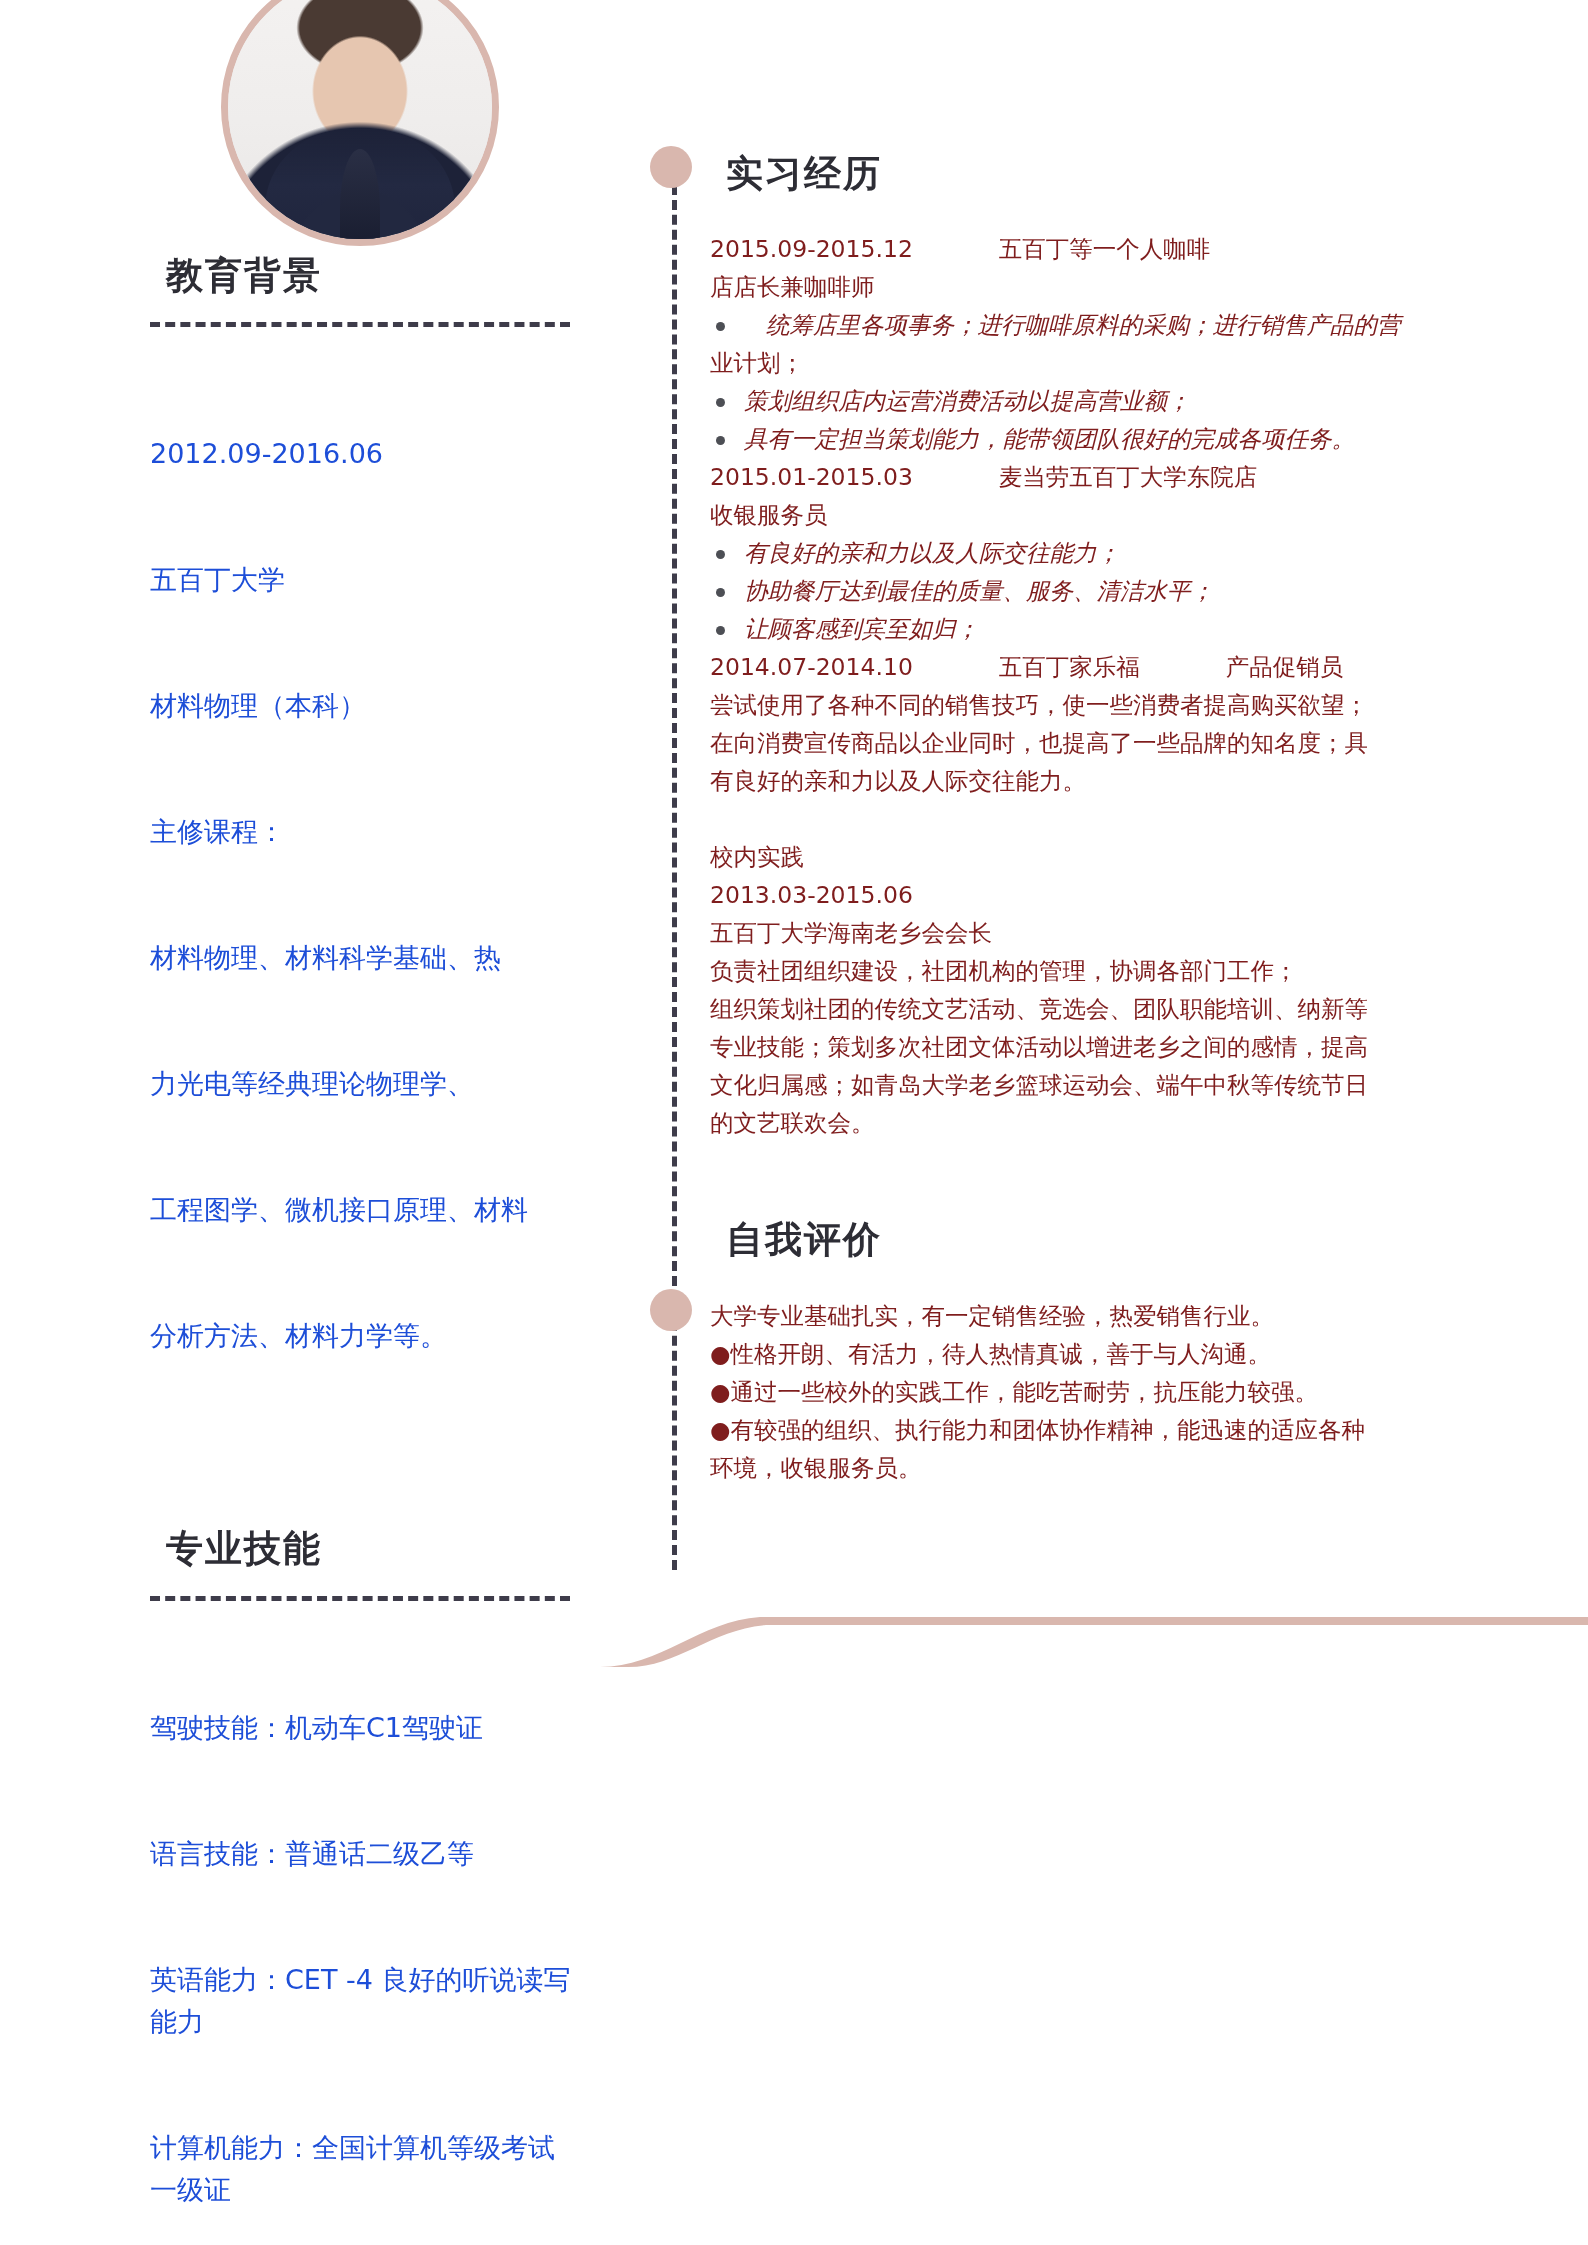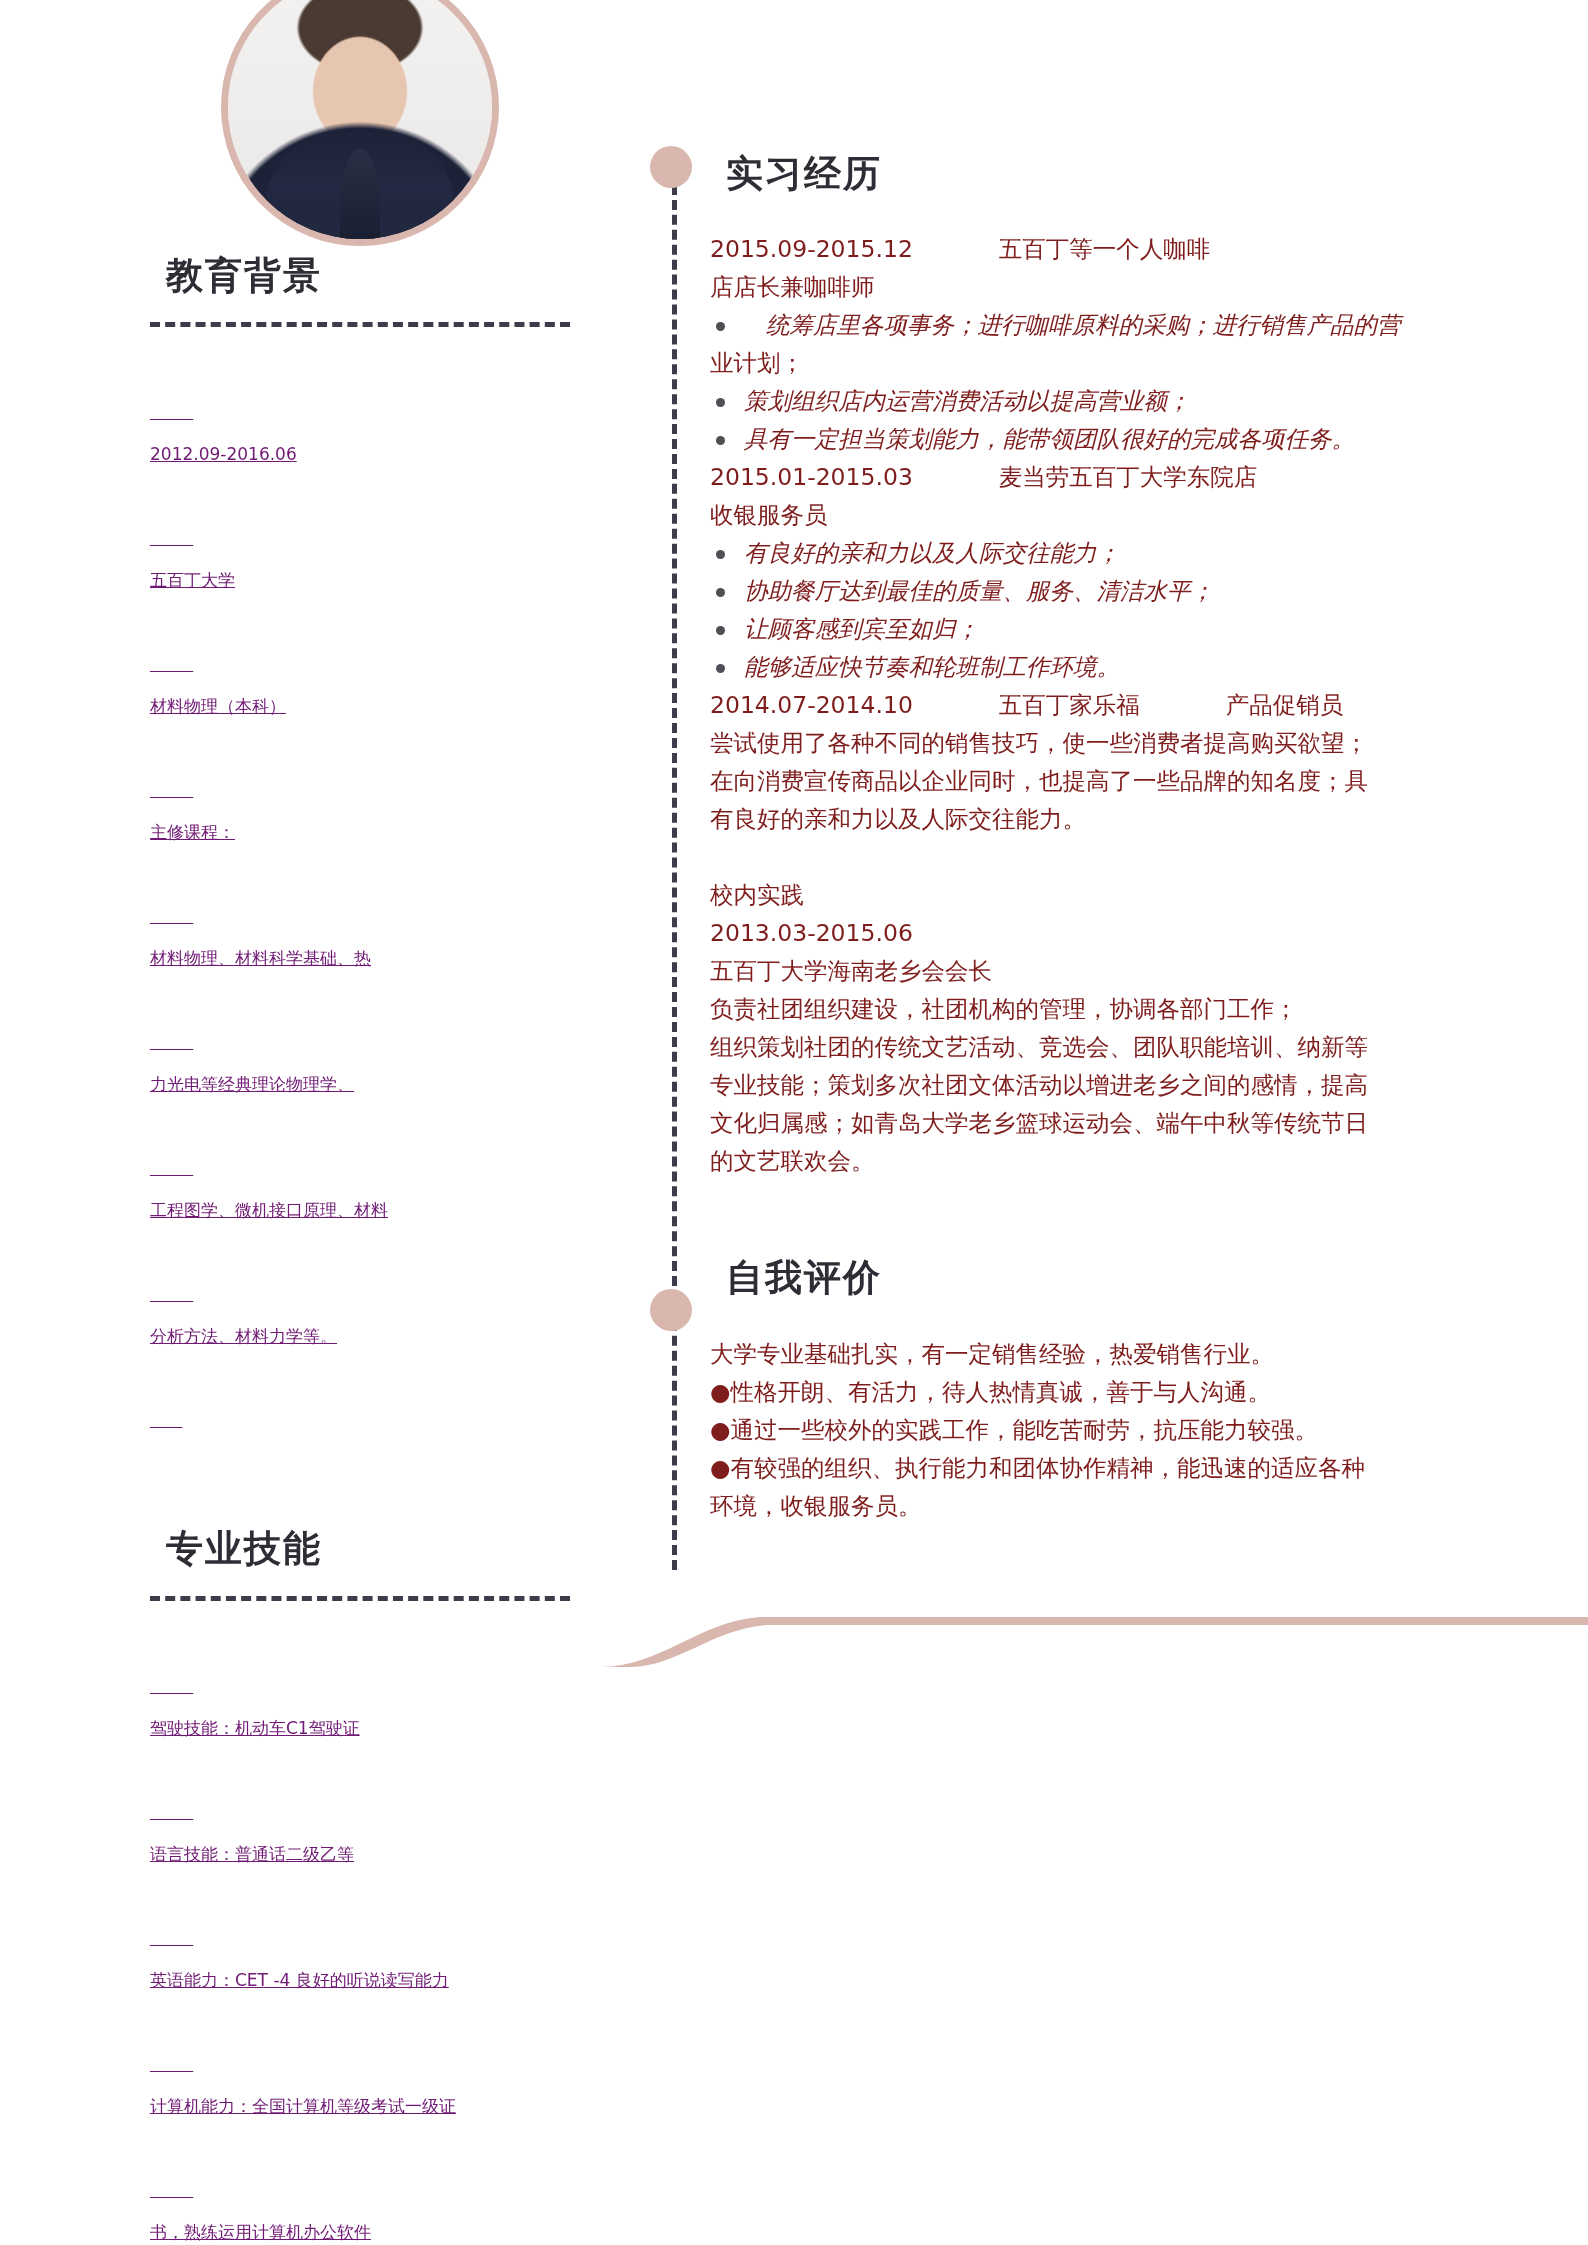--- a/index.html
+++ b/index.html
@@ -83,25 +83,24 @@
     font-family: "DejaVu Sans", "Liberation Sans", sans-serif;
   }
   .dash-rule {
     margin-top: 24px;
     margin-bottom: 22px;
     height: 0;
     border-top: 5px dashed #3e3c4a;
     width: 420px;
   }
   .lblock {
-    color: #701a75;
-    font-size: 17px;
+    color: #1d4ed8;
+    font-size: 27px;
     line-height: 42px;
     white-space: pre-wrap;
-    text-decoration: underline;
   }
   .lline { display: block; }
   .sec-gap { height: 70px; }
 
   
   .timeline {
     position: absolute;
     left: 672px;
     top: 170px;
     width: 0;
@@ -233,21 +232,20 @@
         <span class="r-bullet">策划组织店内运营消费活动以提高营业额；</span>
         <span class="r-bullet">具有一定担当策划能力，能带领团队很好的完成各项任务。</span>
 
         <span class="r-line job-head">
           <span>2015.01-2015.03</span><span class="gap"></span><span>麦当劳五百丁大学东院店</span>
         </span>
         <span class="r-line">收银服务员</span>
         <span class="r-bullet">有良好的亲和力以及人际交往能力；</span>
         <span class="r-bullet">协助餐厅达到最佳的质量、服务、清洁水平；</span>
         <span class="r-bullet">让顾客感到宾至如归；</span>
-        <span class="r-bullet">能够适应快节奏和轮班制工作环境。</span>
 
         <span class="r-line job-head">
           <span>2014.07-2014.10</span><span class="gap"></span><span>五百丁家乐福</span><span class="gap"></span><span>产品促销员</span>
         </span>
         <span class="r-line">尝试使用了各种不同的销售技巧，使一些消费者提高购买欲望；</span>
         <span class="r-line">在向消费宣传商品以企业同时，也提高了一些品牌的知名度；具</span>
         <span class="r-line">有良好的亲和力以及人际交往能力。</span>
 
         <span class="blank-line"></span>
 

